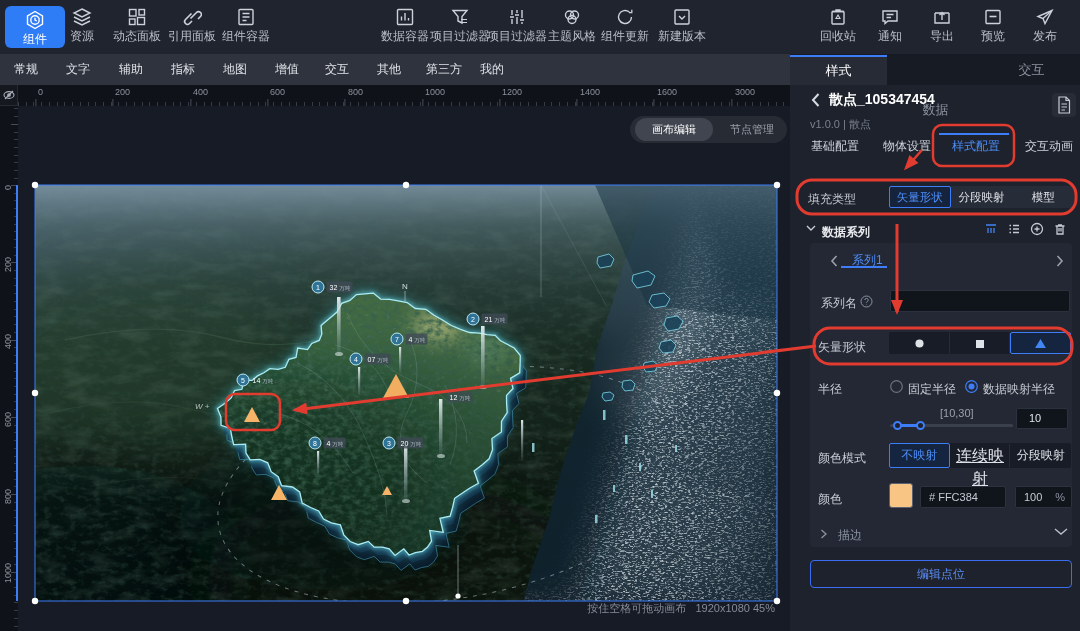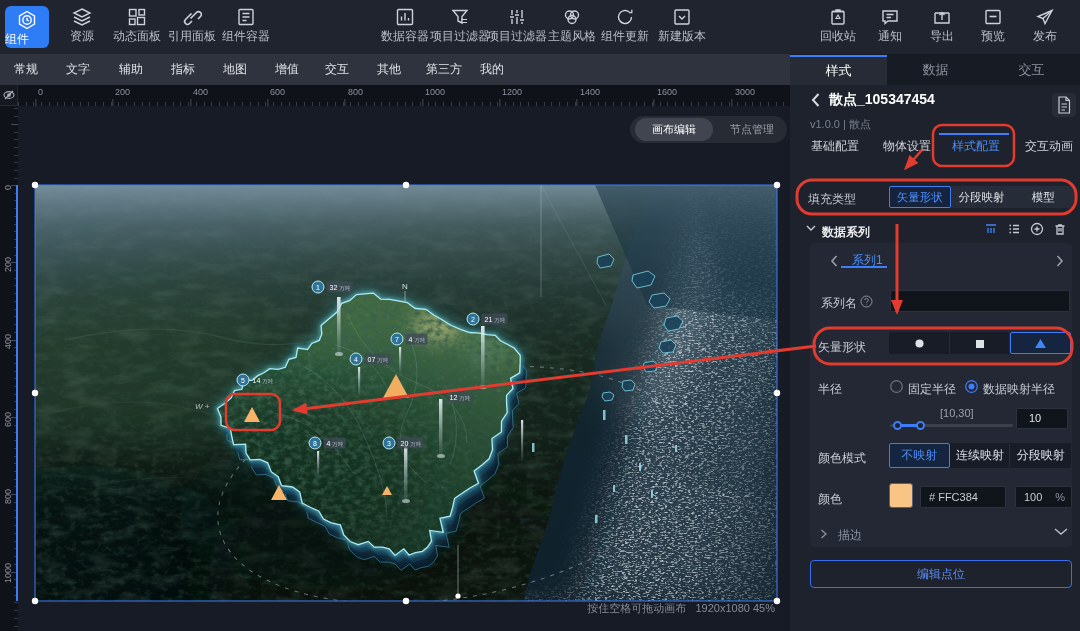--- a/index.html
+++ b/index.html
@@ -5,22 +5,22 @@
   * { margin:0; padding:0; box-sizing:border-box; }
   html,body { width:1080px; height:631px; overflow:hidden; background:#161b25;
     font-family:"Liberation Sans", sans-serif; }
   #app { position:relative; width:1080px; height:631px; }
   .abs { position:absolute; }
   
   #toolbar { position:absolute; left:0; top:0; width:1080px; height:54px; background:#20242e; }
   .titem { position:absolute; top:0; height:54px; text-align:center; color:#b9bec8; font-size:12px; }
   .titem .ic { display:block; margin:7px auto 2px; width:20px; height:20px; }
   .titem .lb { display:block; white-space:nowrap; line-height:14px; }
-  #btn-comp { position:absolute; left:5px; top:6px; width:44px; height:42px; background:#2f7cf7;
-    border-radius:6px; color:#fff; font-size:12px; text-align:left; }
+  #btn-comp { position:absolute; left:5px; top:6px; width:60px; height:42px; background:#2f7cf7;
+    border-radius:6px; color:#fff; font-size:12px; text-align:center; }
   #btn-comp .ic { display:block; margin:4px auto 1px; width:20px; height:20px; }
   
   #catrow { position:absolute; left:0; top:54px; width:790px; height:31px; background:#2f333d; }
   .cat { position:absolute; top:0; line-height:31px; font-size:12px; color:#dfe2e8; }
   
   #corner { position:absolute; left:0; top:85px; width:18px; height:21px; background:#15181f; border-right:1px solid #262a33; border-bottom:1px solid #262a33;}
   #hruler { position:absolute; left:18px; top:85px; width:772px; height:21px; background:#0f1218;
     }
   #hruler .ticks { position:absolute; left:0; bottom:0; width:772px; height:7px;
     background:
@@ -544,21 +544,21 @@
       <path d="M361 189 L374 213 H348 Z" fill="#f2ae60"></path>
       <path d="M217 222 L225 237 H209 Z"></path>
       <path d="M244 300 L252 315 H236 Z"></path>
       <path d="M352 301 L357 310 H347 Z"></path>
     </g>
   </svg>
 
   <div id="panel">
     <div id="ptabs">
       <div class="ptab on" style="left:0;">样式</div>
-      <div class="ptab" style="left:97px;">数据</div>
+      <div class="ptab" style="left:97px;margin-top:40px;">数据</div>
       <div class="ptab" style="left:193px;">交互</div>
     </div>
     <div id="ptitle"><svg width="9" height="14" viewBox="0 0 9 14" style="margin-right:9px;">
           <path d="M7.5 1 L2 7 L7.5 13" fill="none" stroke="#d6dae2" stroke-width="2"></path>
         </svg>散点_105347454</div>
     <div id="pdoc">
       <svg width="24" height="24" viewBox="0 0 24 24" fill="none" stroke="#c6cad3" stroke-width="1.2">
         <path d="M7 4 H14 L17.5 7.5 V20 H7 Z"></path>
           <path d="M14 4 V7.5 H17.5"></path>
           <path d="M9.5 11 H15 M9.5 14 H15 M9.5 17 H13"></path>
@@ -641,21 +641,21 @@
     <span class="lab" style="left:150px; top:352px; font-size:11px; color:#9aa0ac;">[10,30]</span>
     <div class="inp" style="left:226px; top:353px; width:52px; height:21px; line-height:19px; color:#dfe2e8; padding-left:12px;">10</div>
     <div class="abs" style="left:100px; top:369px; width:123px; height:3px; background:#3a414d; border-radius:2px;"></div>
     <div class="abs" style="left:104px; top:369px; width:28px; height:3px; background:#3d7ef8;"></div>
     <div class="abs" style="left:103px; top:366px; width:9px; height:9px; border-radius:50%; background:#1d222c; border:2.5px solid #3d7ef8;"></div>
     <div class="abs" style="left:126px; top:366px; width:9px; height:9px; border-radius:50%; background:#1d222c; border:2.5px solid #3d7ef8;"></div>
 
     <span class="lab" style="left:28px; top:395px;">颜色模式</span>
     <div class="seg segd" style="left:99px; top:388px; width:182px; height:25px;">
       <div class="c on" style="line-height:23px; font-size:12px;">不映射</div>
-      <div class="c" style="line-height:23px; font-size:12px;">连续映射</div>
+      <div class="c" style="line-height:23px; font-size:16px;text-decoration:underline;">连续映射</div>
       <div class="c" style="line-height:23px; font-size:12px;">分段映射</div>
     </div>
 
     <span class="lab" style="left:28px; top:436px;">颜色</span>
     <div class="abs" style="left:99px; top:428px; width:24px; height:25px; background:#f9c585; border:1px solid #5a6170; border-radius:3px;"></div>
     <div class="inp" style="left:130px; top:431px; width:86px; height:22px; line-height:20px; padding-left:8px;"># FFC384</div>
     <div class="inp" style="left:225px; top:431px; width:57px; height:22px; line-height:20px; padding-left:8px;">100 <span style="float:right; margin-right:6px; color:#8b93a2;">%</span></div>
 
     <svg class="abs" style="left:30px; top:474px;" width="7" height="10" viewBox="0 0 7 10">
       <path d="M1.5 1 L6 5 L1.5 9" fill="none" stroke="#8b93a2" stroke-width="1.3"></path>

